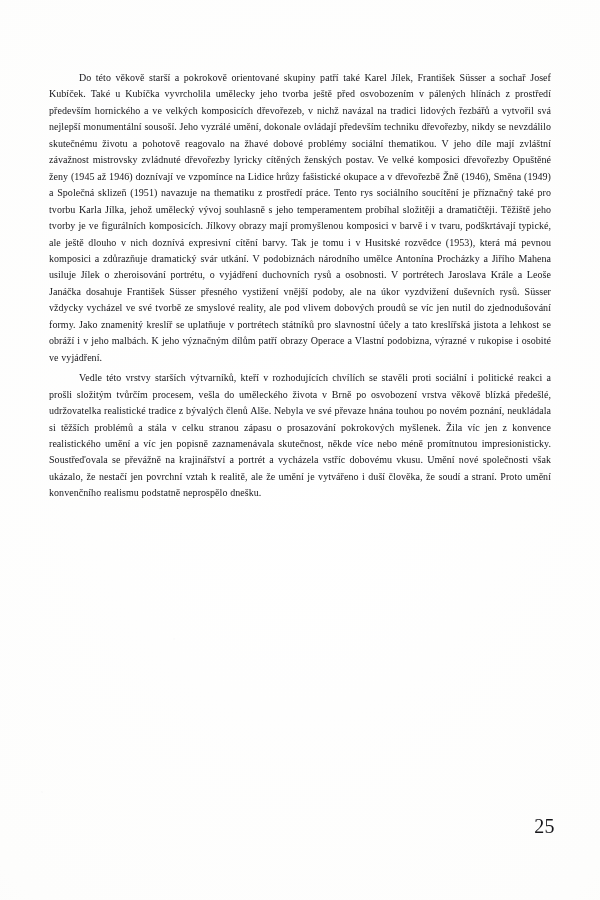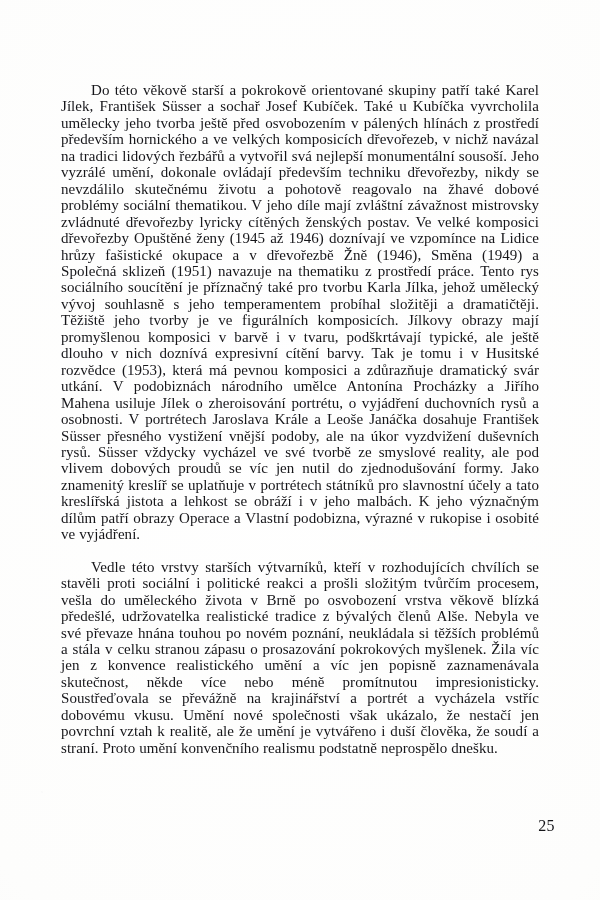--- a/index.html
+++ b/index.html
@@ -38,36 +38,36 @@
   }
 
   .page-body {
     position: absolute;
     left: 45px;
     top: 66px;
     width: 510px;
   }
 
   p.para {
-    margin: 16px;
+    margin: 4px;
     text-align: justify;
     text-justify: inter-word;
-    font-size: 15px;
+    font-size: 10px;
     line-height: 16.45px;
     letter-spacing: .05px;
     word-spacing: .2px;
     text-indent: 30px;
     hyphens: none;
   }
 
   .page-number {
     position: absolute;
     right: 45px;
     top: 818px;
-    font-size: 16px;
+    font-size: 20px;
     line-height: 16px;
     letter-spacing: .4px;
   }
 </style>
 </head>
 <body>
 
 <div class="paper"></div>
 <div class="scan-noise"></div>
 

